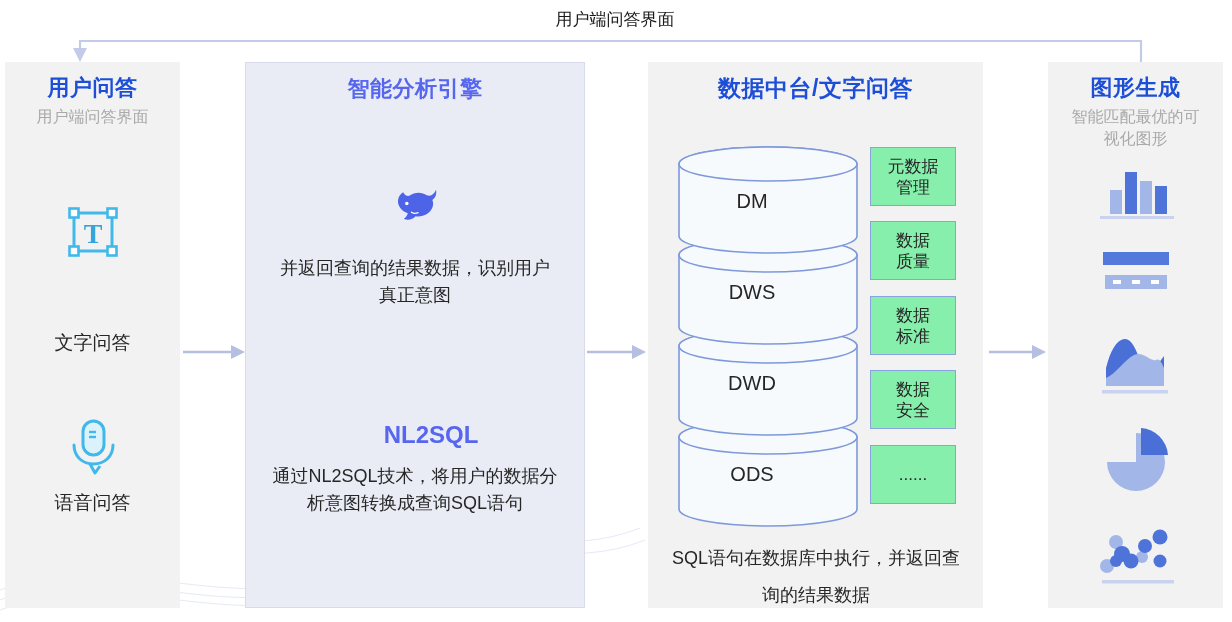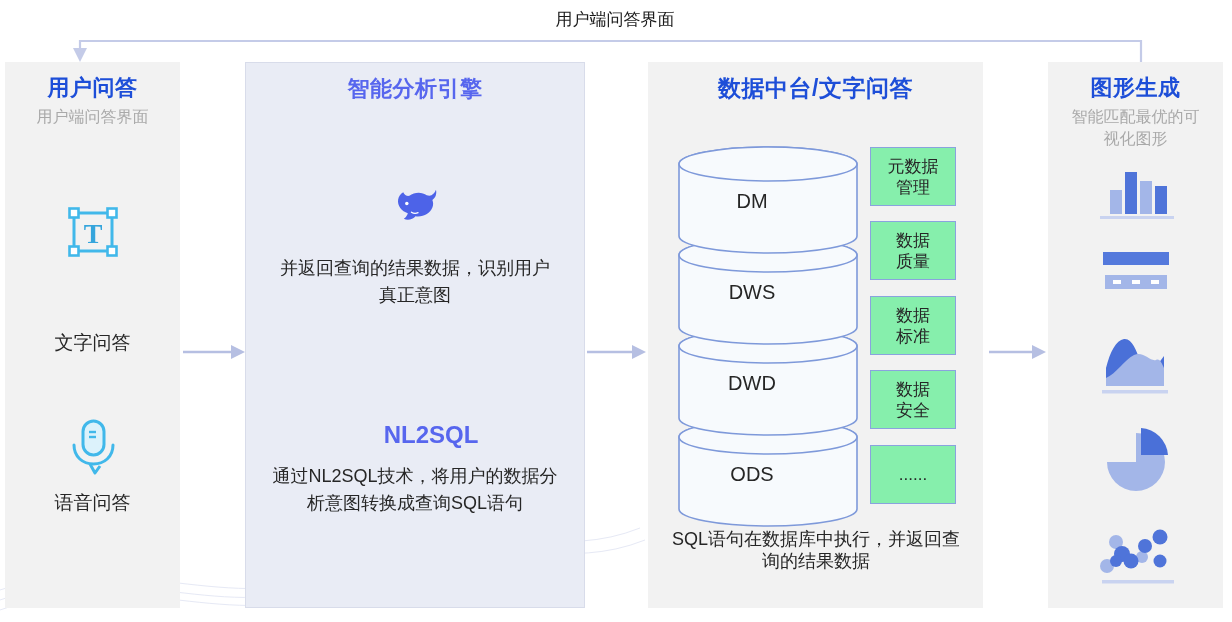--- a/index.html
+++ b/index.html
@@ -20,21 +20,21 @@
   .nl2sql{font-size:24px;font-weight:bold;color:#5766ee;text-align:center;}
   .logo-row{display:flex;align-items:center;justify-content:center;gap:8px;}
   .logo-word{font-size:31px;font-weight:bold;color:#4d63e8;letter-spacing:-.5px;}
   
   .gov-box{
     position:absolute;left:222px;width:86px;height:59px;background:#86efac;
     border:1.5px solid #8aa3de;box-sizing:border-box;display:flex;flex-direction:column;
     justify-content:center;align-items:center;font-size:17px;line-height:21px;color:#262626;
   }
   .cyl-label{position:absolute;left:30px;width:148px;text-align:center;font-size:20px;color:#262626;}
-  .footnote{font-size:18px;line-height:22px;color:#262626;text-align:center;margin:4px auto;}
+  .footnote{font-size:18px;line-height:37px;color:#262626;text-align:center;margin:16px auto;}
   svg{display:block;}
 </style>
 </head>
 <body>
 
 <svg class="abs" style="left:0;top:0;" width="1232" height="622" viewBox="0 0 1232 622" fill="none">
   <g stroke="#e6e9f5" stroke-width="1">
     <path d="M0 600 C 120 558, 210 622, 330 586 C 420 560, 490 606, 560 586"></path>
     <path d="M0 590 C 120 550, 215 612, 335 578 C 425 552, 495 598, 565 578"></path>
     <path d="M0 610 C 125 566, 215 630, 335 594 C 425 568, 495 614, 565 594"></path>

